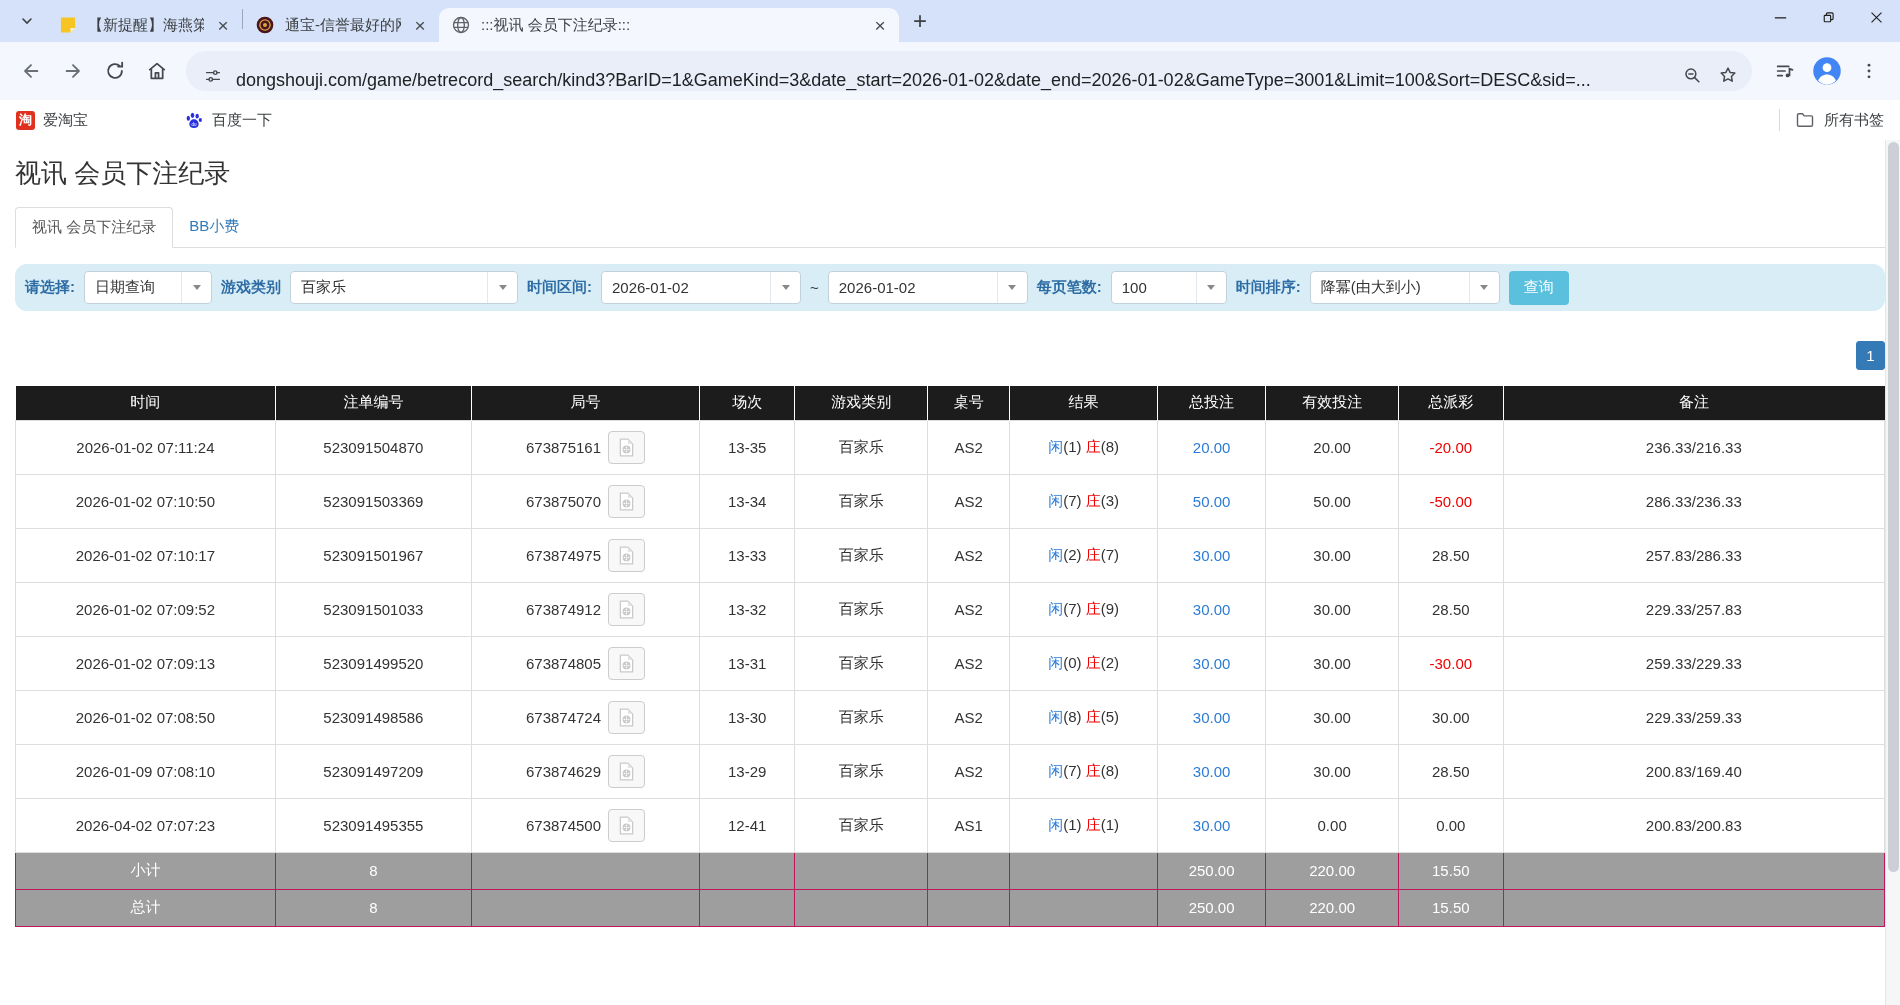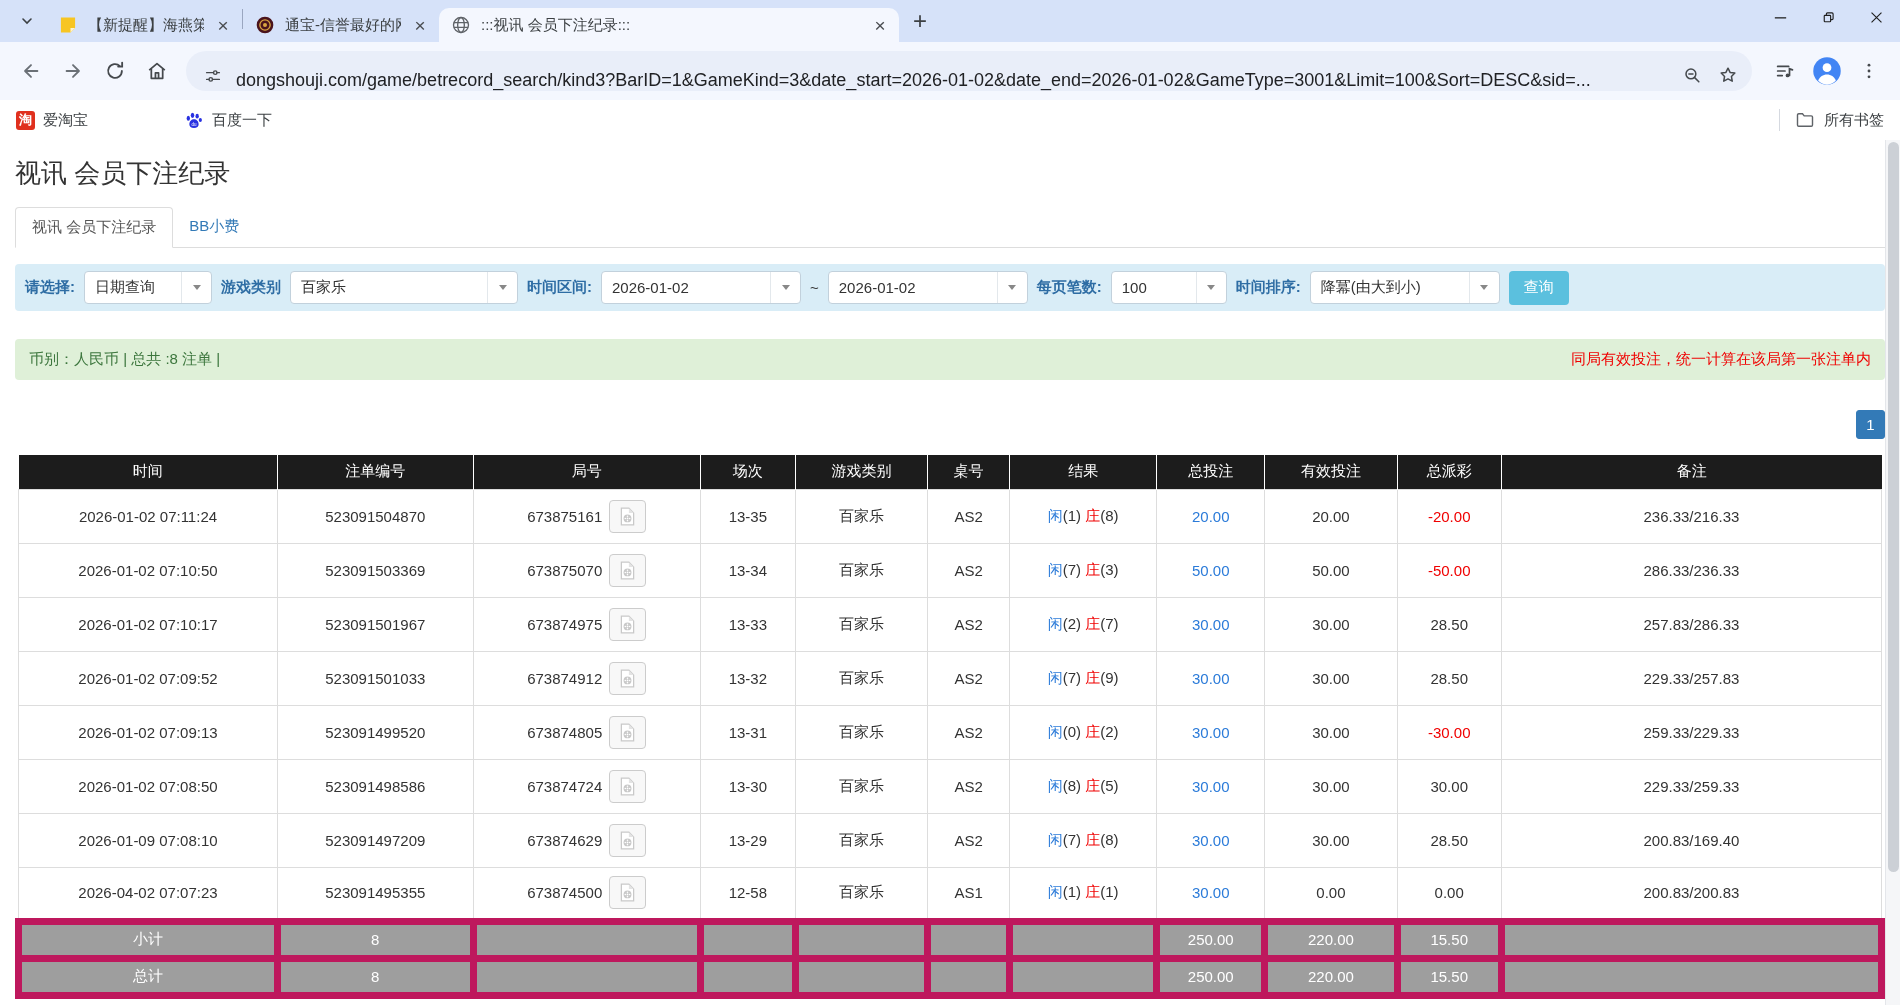--- a/index.html
+++ b/index.html
@@ -36,41 +36,41 @@
 
   
   .page { position:relative; width:1885px; padding:12px 0 0 15px; }
   .page-title { font-size:26px; font-weight:400; color:#333; margin:4px 0 16px; }
 
   .nav-tabs { width:1870px; display:flex; border-bottom:1px solid #ddd; }
   .nav-tab { padding:10px 16px; font-size:15px; }
   .nav-tab.active { border:1px solid #ddd; border-bottom:1px solid #fff; margin-bottom:-1px; border-radius:4px 4px 0 0; color:#555; background:#fff; }
   .nav-tab.inactive { color:#337ab7; cursor:pointer; }
 
-  .filter-bar { margin-top:16px; width:1870px; height:47px; background:#d9edf7; border-radius:4px; display:flex; align-items:center; padding:0 10px; gap:9px; }
+  .filter-bar { margin-top:16px; width:1870px; height:47px; background:#d9edf7; border-radius:12px; display:flex; align-items:center; padding:0 10px; gap:9px; }
   .flabel { color:#2e6da4; font-weight:bold; font-size:15px; white-space:nowrap; }
   .combo { background:#fff; border:1px solid #c2d1dc; border-radius:4px; height:33px; display:flex; align-items:stretch; }
   .combo .val { padding:0 10px; font-size:15px; color:#333; flex:1; display:flex; align-items:center; white-space:nowrap; overflow:hidden; }
   .combo .arrow-seg { width:30px; border-left:1px solid #e3e8ec; display:flex; align-items:center; justify-content:center; }
   .caret { width:0; height:0; border-left:4px solid transparent; border-right:4px solid transparent; border-top:5px solid #888; }
   .tilde { color:#333; font-size:15px; }
   .search-btn { background:#5bc0de; color:#fff; border:none; border-radius:4px; height:34px; padding:0 15px; font-size:15px; cursor:pointer; }
 
   .summary-bar { margin-top:28px; width:1870px; height:41px; background:#dff0d8; border-radius:4px; display:flex; align-items:center; justify-content:space-between; padding:0 14px; }
   .summary-left { color:#3c763d; font-size:15px; }
   .summary-right { color:#f00000; font-size:15px; }
 
   .pagination-row { width:1870px; display:flex; justify-content:flex-end; margin-top:30px; }
   .page-box { min-width:29px; height:29px; background:#337ab7; border:1px solid #337ab7; color:#fff; font-size:15px; display:flex; align-items:center; justify-content:center; border-radius:3px; cursor:pointer; }
 
   table.records { width:1870px; border-collapse:collapse; margin-top:16px; font-size:15px; color:#333; table-layout:fixed; }
   .records thead th { background:#1c1c1c; color:#fff; font-weight:normal; height:34px; font-size:15px; border-right:1px solid #fff; }
   .records thead th:last-child { border-right:none;text-align:center; }
   .records tbody td { border:1px solid #ddd; height:54px; text-align:center; vertical-align:middle; }
-  .records tfoot td { background:#9e9e9e; color:#fff; height:37px; border:7px solid #be185d; text-align:center; font-size:15px; }
+  .records tfoot td { background:#9e9e9e; color:#fff; height:37px; border:1px solid #be185d; text-align:center; font-size:15px; }
   .blue { color:#2b7bd9; }
   .red { color:#f00000; }
   .video-btn { display:inline-flex; align-items:center; justify-content:center; width:37px; height:33px; border:1px solid #ccc; background:#f8f8f8; border-radius:4px; margin-left:7px; vertical-align:middle; cursor:pointer; }
   .round-num { vertical-align:middle; }
 
   
   .scrollbar { position:absolute; right:0; top:140px; width:15px; height:865px; background:#f5f6f8; border-left:1px solid #e4e6ea; }
   .scroll-thumb { position:absolute; top:2px; left:2px; width:11px; height:730px; background:#ccd0d6; border-radius:6px; }
 
   svg { display:block; }
@@ -298,24 +298,20 @@
     <div class="combo" style="width:190px">
       <span class="val">降冪(由大到小)</span>
       <span class="arrow-seg">
           <span class="caret"></span>
         </span>
     </div>
 
     <button class="search-btn">查询</button>
   </div>
 
-  <div class="summary-bar">
-    <span class="summary-left">币别：人民币 | 总共 :8 注单 |</span>
-    <span class="summary-right">同局有效投注，统一计算在该局第一张注单内</span>
-  </div>
 
   <div class="pagination-row">
     <div class="page-box">1</div>
   </div>
 
   <table class="records">
     <colgroup>
       <col style="width:13.9%">
         <col style="width:10.5%">
         <col style="width:12.2%">
@@ -564,21 +560,21 @@
                 <path d="M13.6 2.5L19 7.9h-5.4z" fill="#e4e4e4"></path>
                 <circle cx="12" cy="14.2" r="4.5" fill="#c9c9c9"></circle>
                 <circle cx="12" cy="14.2" r="1" fill="#fff"></circle>
                 <circle cx="12" cy="11.7" r="0.9" fill="#fff"></circle>
                 <circle cx="12" cy="16.7" r="0.9" fill="#fff"></circle>
                 <circle cx="9.5" cy="14.2" r="0.9" fill="#fff"></circle>
                 <circle cx="14.5" cy="14.2" r="0.9" fill="#fff"></circle>
               </svg>
             </button>
     </td>
-    <td>12-58</td>
+    <td>12-41</td>
     <td>百家乐</td>
     <td>AS1</td>
     <td>
       <span class="blue">闲</span><span>(1)</span>
       <span class="red">庄</span><span>(1)</span>
     </td>
     <td class="blue">30.00</td>
     <td>0.00</td>
     <td>0.00</td>
     <td>200.83/200.83</td>

